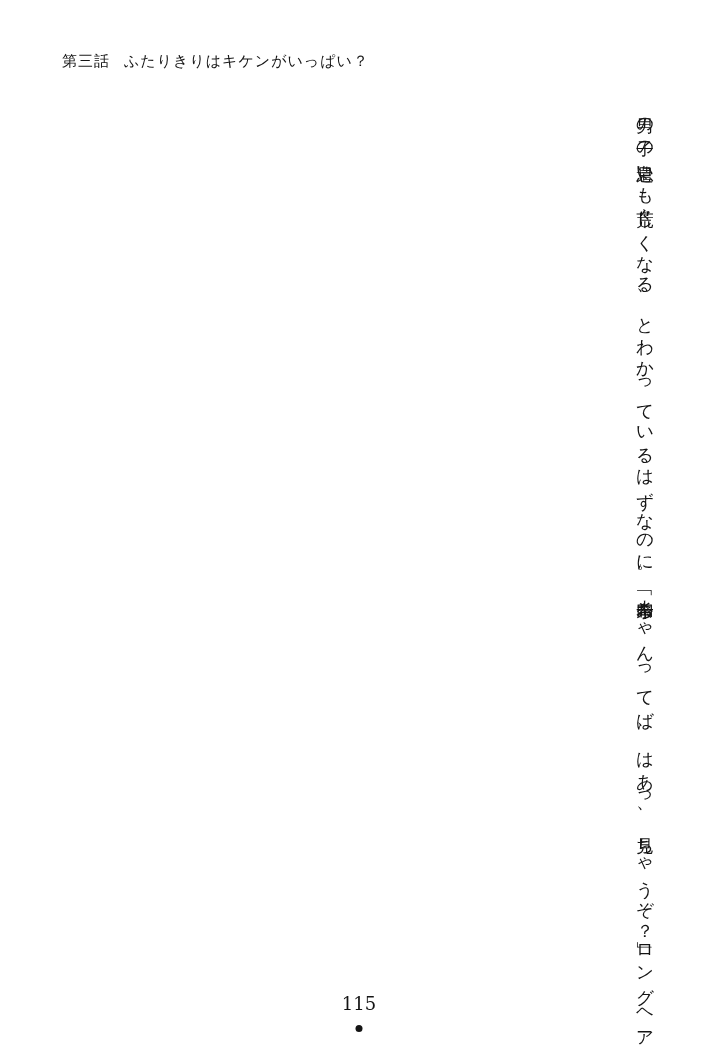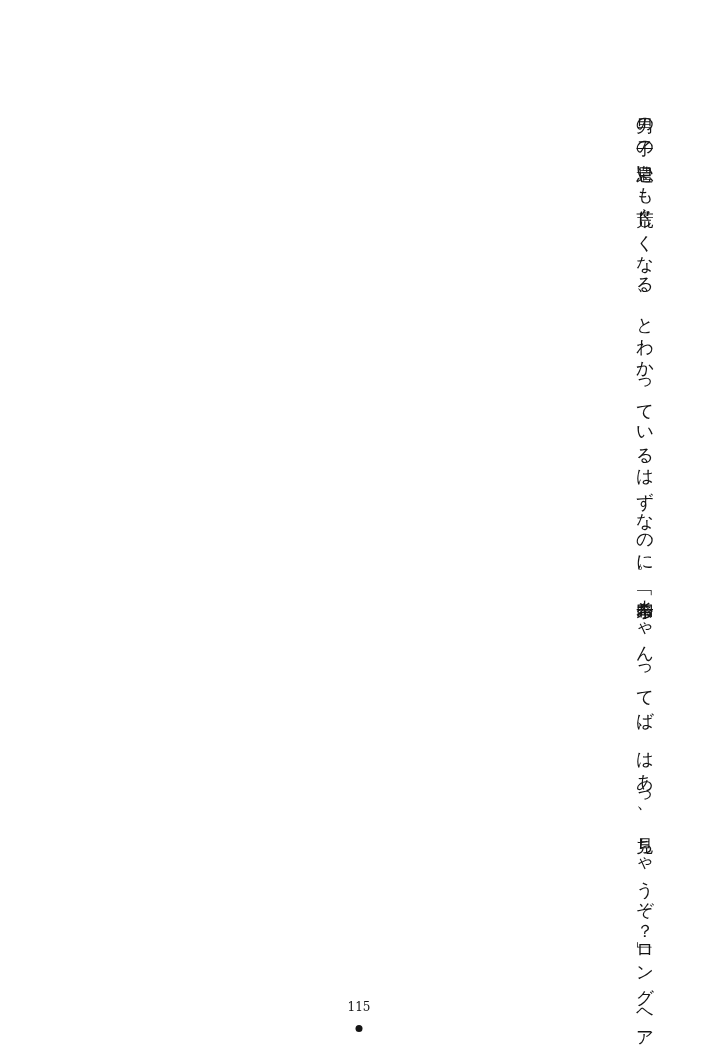--- a/index.html
+++ b/index.html
@@ -69,21 +69,21 @@
     white-space: nowrap;
   }
 
   
   .page-number {
     position: absolute;
     bottom: 36px;
     left: 0;
     width: 718px;
     text-align: center;
-    font-size: 12px;
+    font-size: 18px;
     color: #141414;
     font-family: "DejaVu Serif", "Liberation Serif", serif;
   }
 
   
   .footer-mark {
     position: absolute;
     bottom: 18px;
     left: 50%;
     transform: translateX(-50%);
@@ -91,20 +91,23 @@
     height: 7px;
     border-radius: 50%;
     background: #141414;
   }
 </style>
 </head>
 <body>
 
 <div class="page">
 
+  <div class="running-head">
+    <span class="rh-chapter">第三話</span><span class="rh-title">ふたりきりはキケンがいっぱい？</span>
+  </div>
 
   <div class="body-text">
     <div class="line">男の子の息遣いも荒々しくなる、とわかっているはずなのに。</div>
     <div class="line">「由希奈ちゃんってば、はあっ、見ちゃうぞ？」</div>
     <div class="line">ロングヘア越しに覗き込むと、白いフリルで囲われた巨乳を目の当たりにできる。たわわな</div>
 
   </div>
 
   <div class="page-number">115</div>
   <div class="footer-mark"></div>

